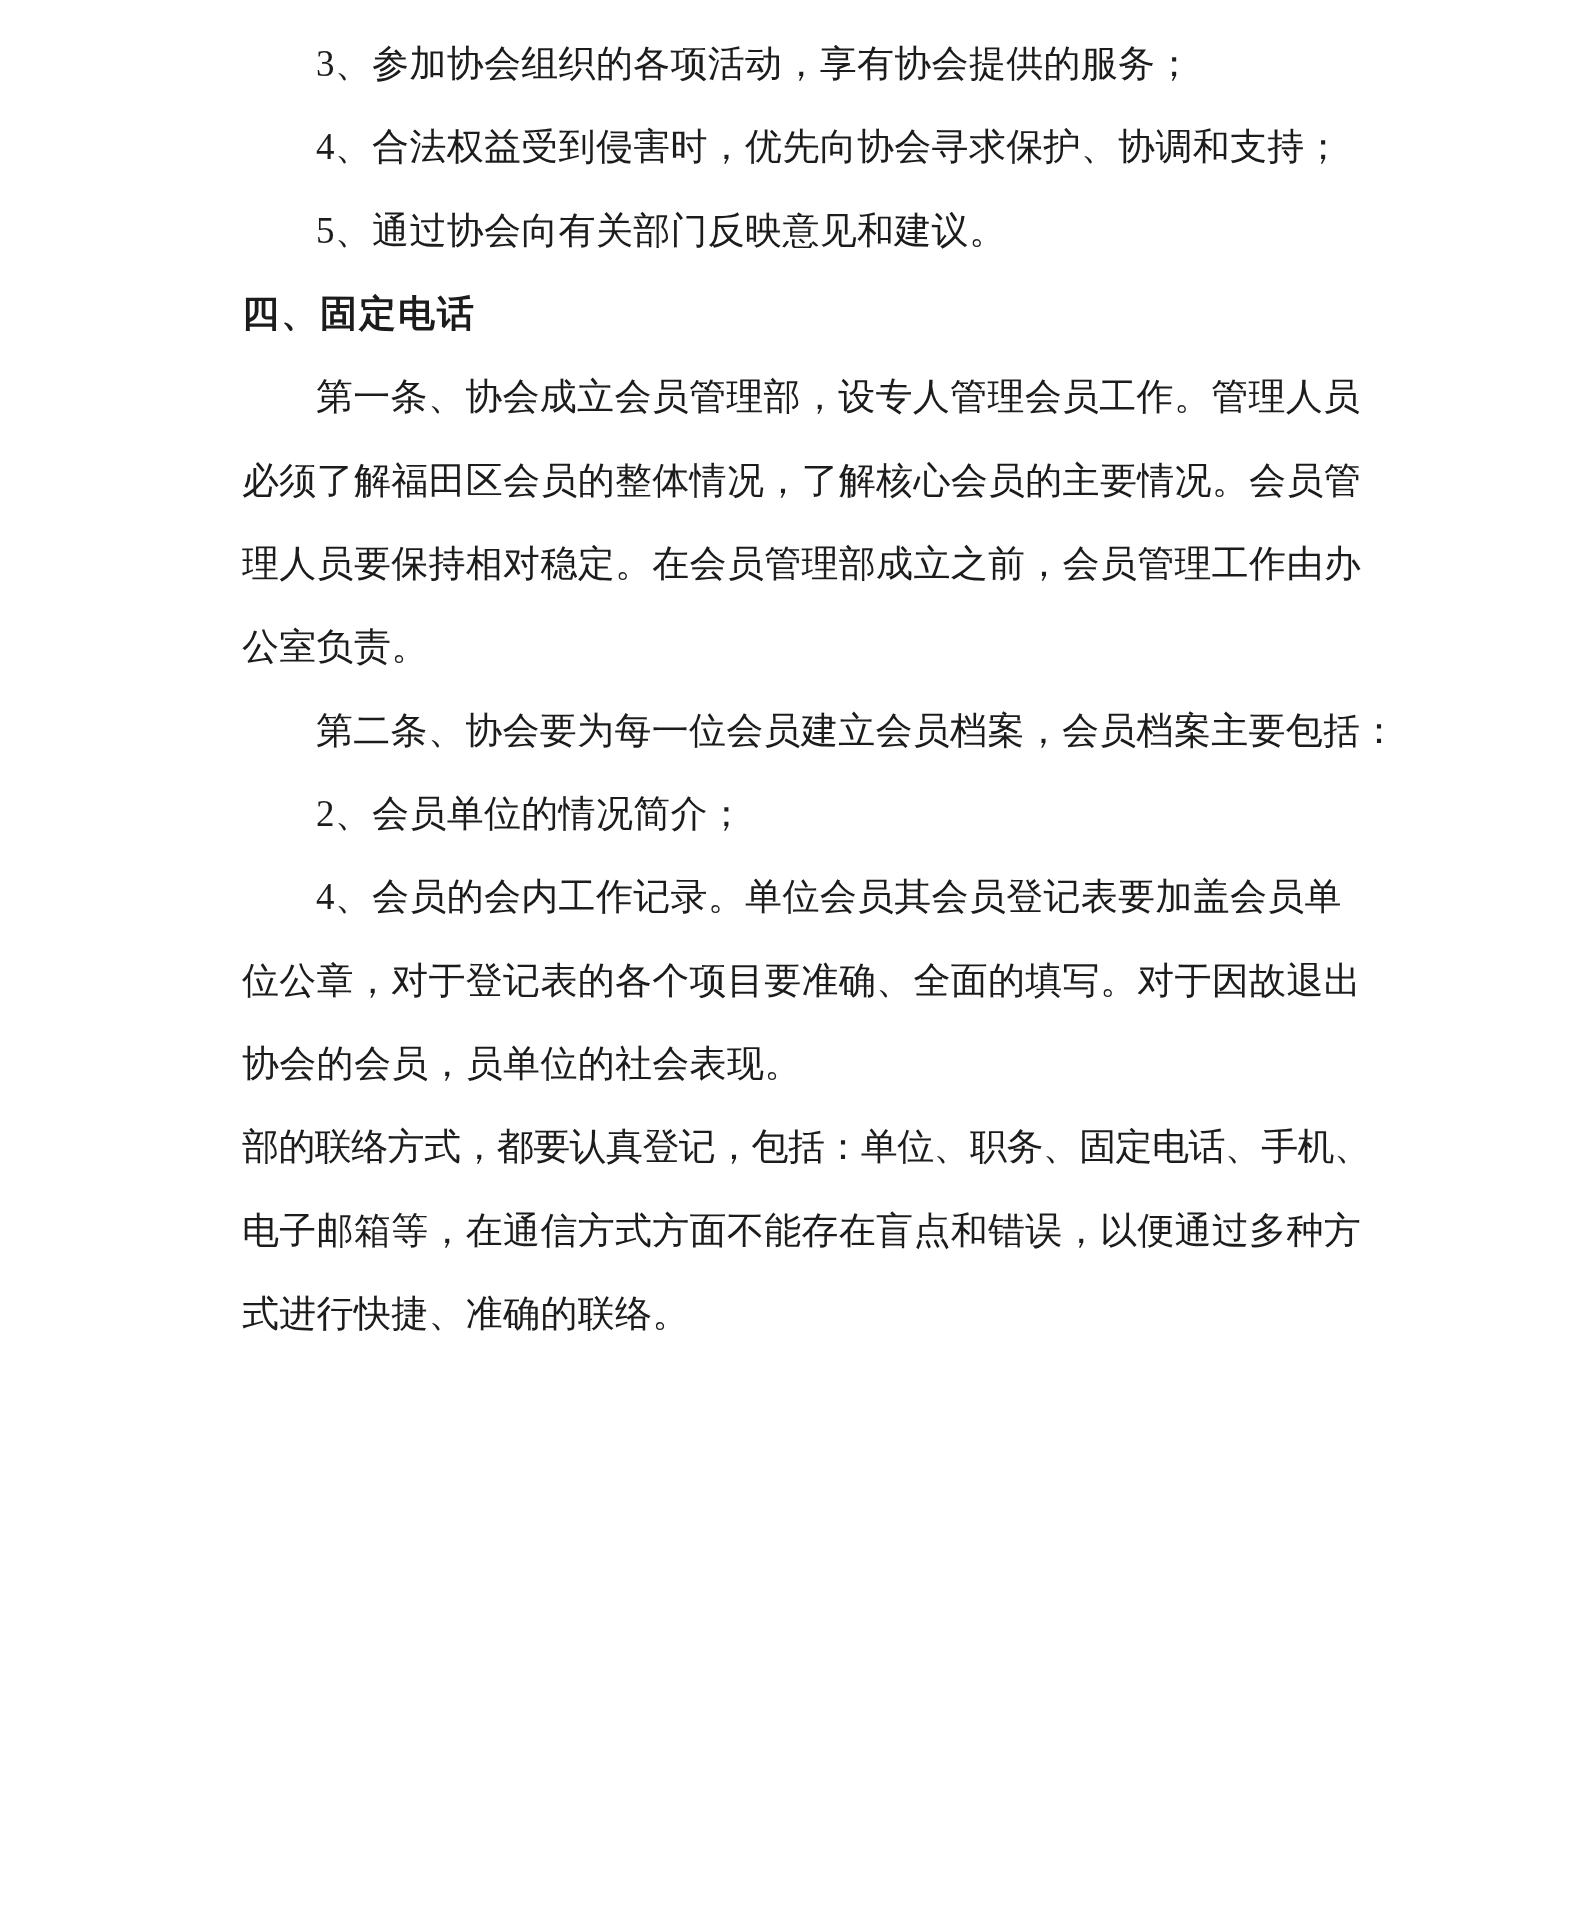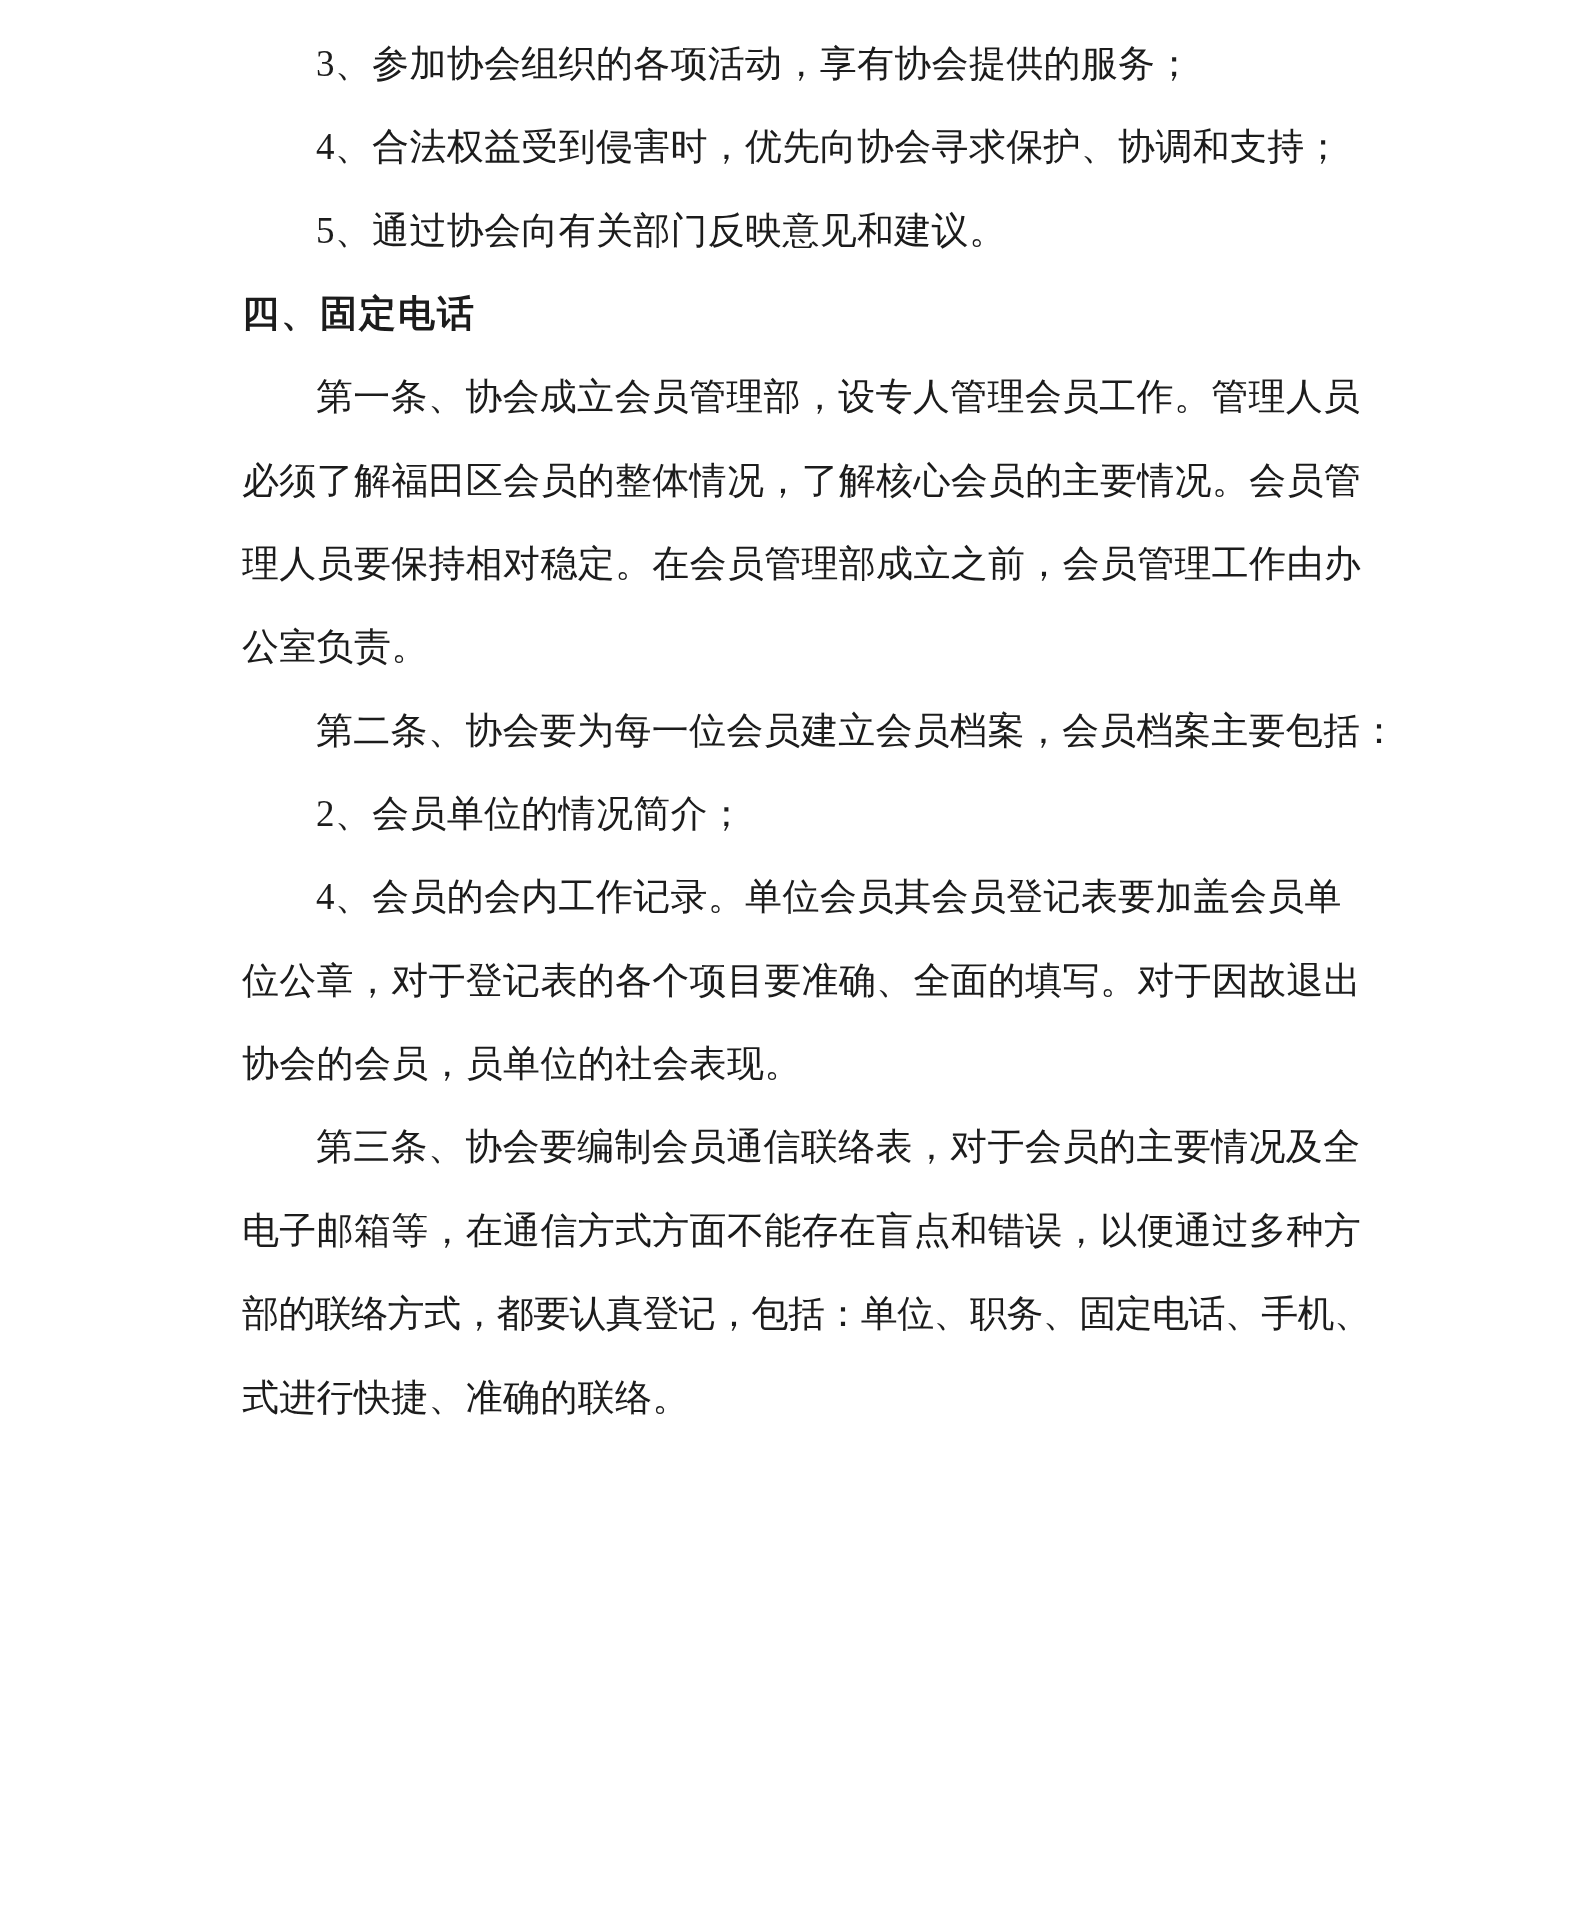--- a/index.html
+++ b/index.html
@@ -73,19 +73,18 @@
       </div>
       <div class="para list-item">
         <div class="line first">2、会员单位的情况简介；</div>
       </div>
       <div class="para list-item">
         <div class="line first">4、会员的会内工作记录。单位会员其会员登记表要加盖会员单</div>
         <div class="line">位公章，对于登记表的各个项目要准确、全面的填写。对于因故退出</div>
         <div class="line">协会的会员，员单位的社会表现。</div>
       </div>
       <div class="para clause">
-        <div class="line first">第三条、协会要编制会员通信联络表，对于会员的主要情况及全</div>
+        <div class="line tight">部的联络方式，都要认真登记，包括：单位、职务、固定电话、手机、</div>
         <div class="line">电子邮箱等，在通信方式方面不能存在盲点和错误，以便通过多种方</div>
-        <div class="line tight">部的联络方式，都要认真登记，包括：单位、职务、固定电话、手机、</div>
         <div class="line">式进行快捷、准确的联络。</div>
       </div>
     </div>
 </div>
 
 </body></html>

